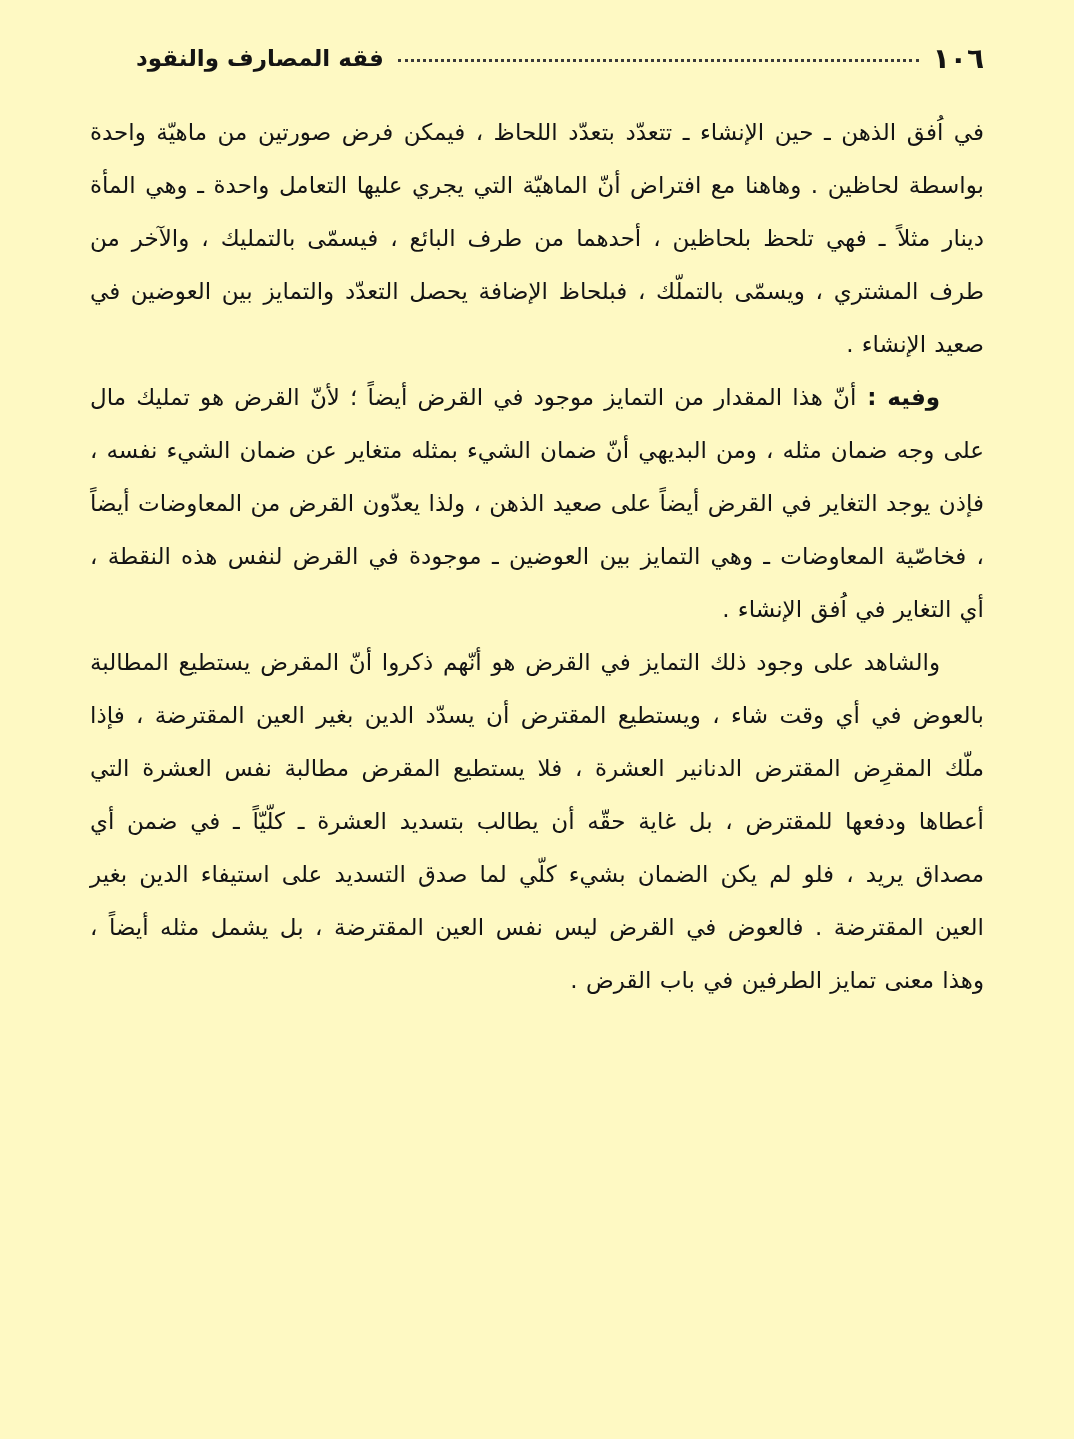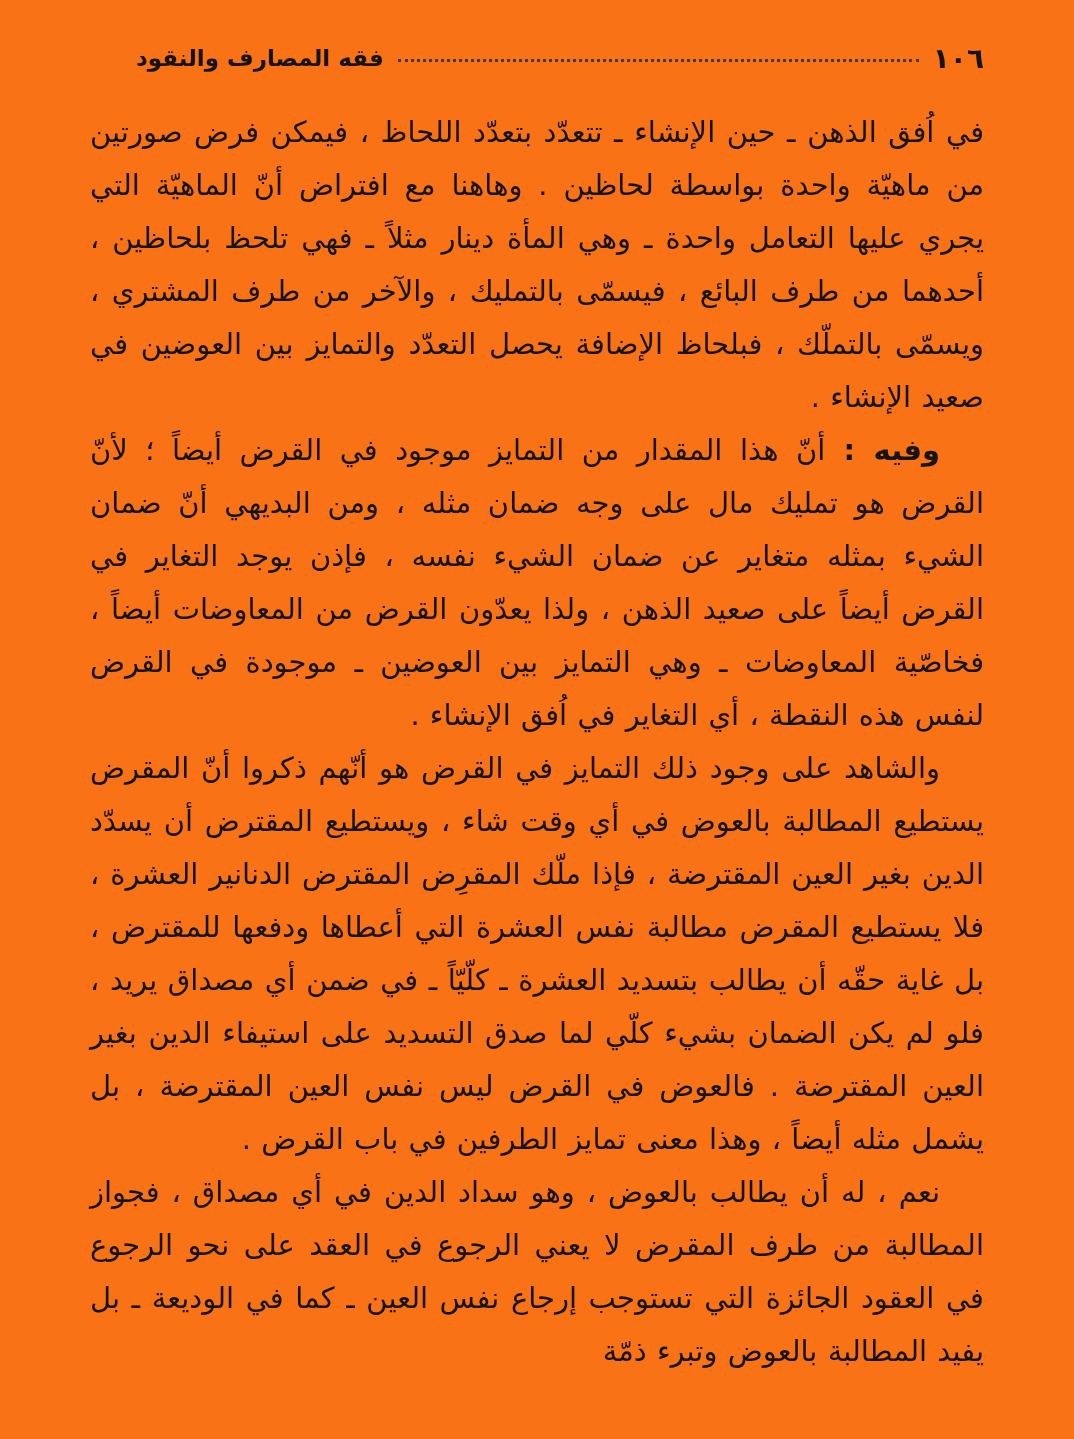--- a/index.html
+++ b/index.html
@@ -5,21 +5,21 @@
   html, body {
     margin: 0;
     padding: 0;
     background: #ffffff;
   }
   .page {
     position: relative;
     width: 1074px;
     height: 1439px;
     margin: 0 auto;
-    background: #f97316;
+    background: #fef9c3;
     box-sizing: border-box;
     padding: 28px 90px 0 90px;
     direction: rtl;
     font-family: "DejaVu Sans", sans-serif;
     color: #141414;
     overflow: hidden;
   }
   
   .page-header {
     direction: ltr;
@@ -48,21 +48,21 @@
     white-space: nowrap;
     letter-spacing: 2px;
     text-align: center;
   }
   
   .page-body {
     margin-top: 26px;
   }
   .page-body p {
     margin: 0;
-    font-size: 29px;
+    font-size: 23px;
     line-height: 53px;
     text-align: justify;
     word-spacing: 1px;
   }
   .page-body p.indented {
     text-indent: 44px;
   }
   .para-lead {
     font-weight: bold;
   }
@@ -86,19 +86,16 @@
 
     <p class="indented">
       <span class="para-lead">وفيه : </span><span class="para-text">أنّ هذا المقدار من التمايز موجود في القرض أيضاً ؛ لأنّ القرض هو تمليك مال على وجه ضمان مثله ، ومن البديهي أنّ ضمان الشيء بمثله متغاير عن ضمان الشيء نفسه ، فإذن يوجد التغاير في القرض أيضاً على صعيد الذهن ، ولذا يعدّون القرض من المعاوضات أيضاً ، فخاصّية المعاوضات ـ وهي التمايز بين العوضين ـ موجودة في القرض لنفس هذه النقطة ، أي التغاير في اُفق الإنشاء .</span>
     </p>
 
     <p class="indented">
       <span class="para-text">والشاهد على وجود ذلك التمايز في القرض هو أنّهم ذكروا أنّ المقرض يستطيع المطالبة بالعوض في أي وقت شاء ، ويستطيع المقترض أن يسدّد الدين بغير العين المقترضة ، فإذا ملّك المقرِض المقترض الدنانير العشرة ، فلا يستطيع المقرض مطالبة نفس العشرة التي أعطاها ودفعها للمقترض ، بل غاية حقّه أن يطالب بتسديد العشرة ـ كلّيّاً ـ في ضمن أي مصداق يريد ، فلو لم يكن الضمان بشيء كلّي لما صدق التسديد على استيفاء الدين بغير العين المقترضة . فالعوض في القرض ليس نفس العين المقترضة ، بل يشمل مثله أيضاً ، وهذا معنى تمايز الطرفين في باب القرض .</span>
     </p>
 
 
-    <p class="indented">
-      <span class="para-text">نعم ، له أن يطالب بالعوض ، وهو سداد الدين في أي مصداق ، فجواز المطالبة من طرف المقرض لا يعني الرجوع في العقد على نحو الرجوع في العقود الجائزة التي تستوجب إرجاع نفس العين ـ كما في الوديعة ـ بل يفيد المطالبة بالعوض وتبرء ذمّة</span>
-    </p>
 
   </main>
 
 </div>
 
 </body></html>

